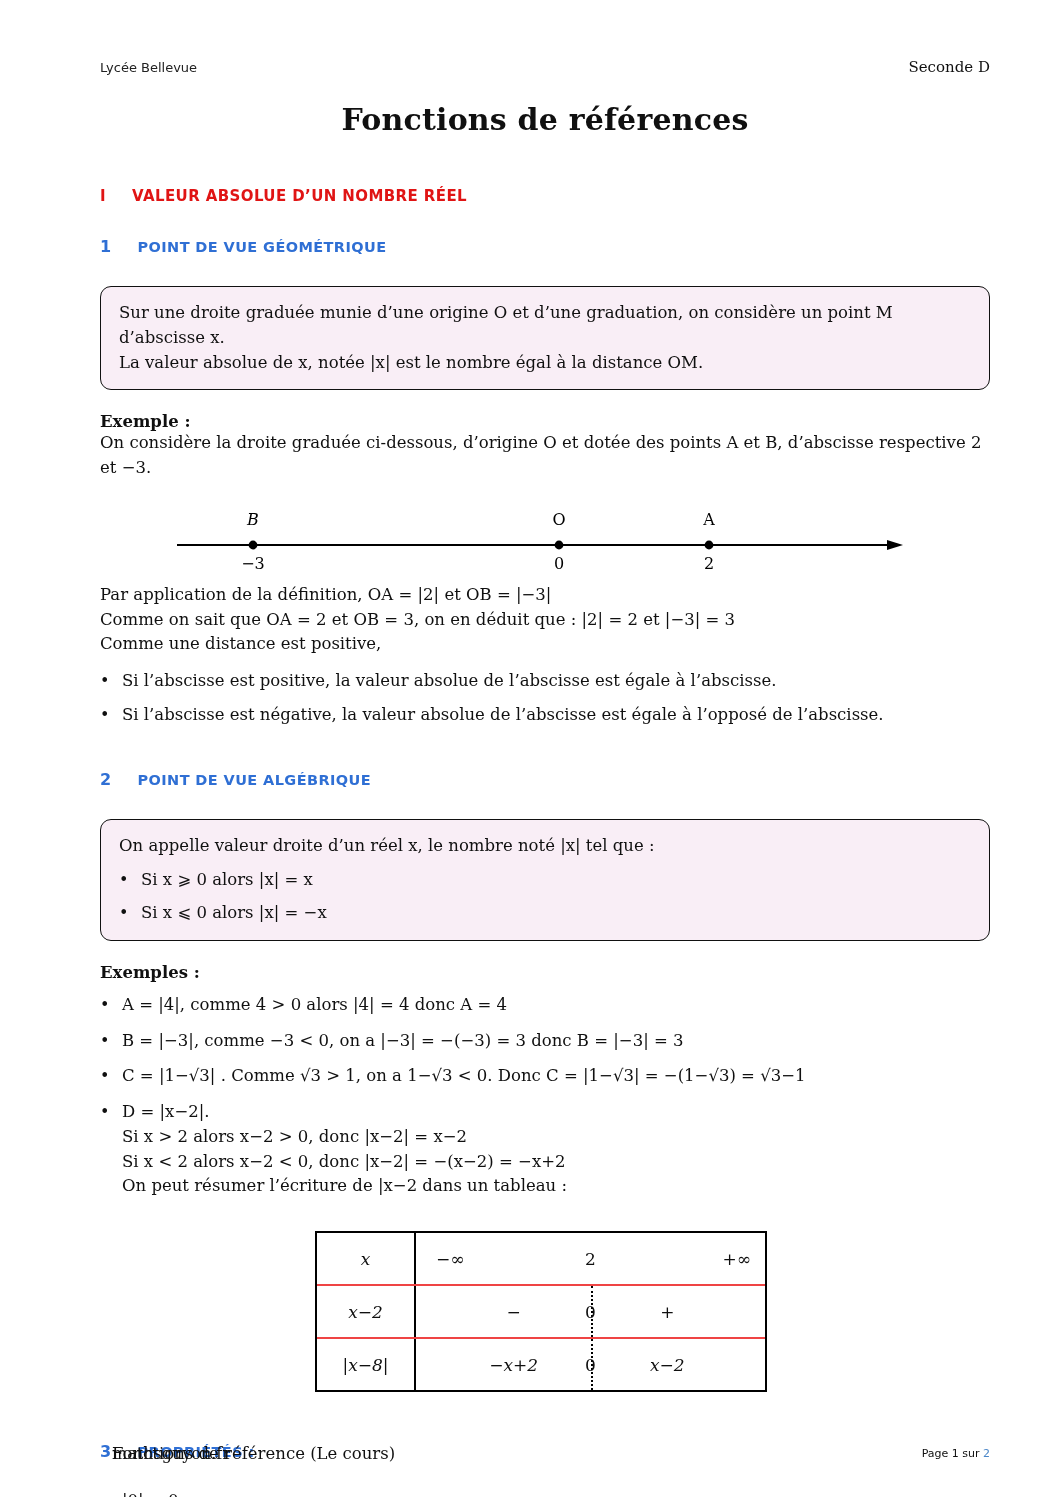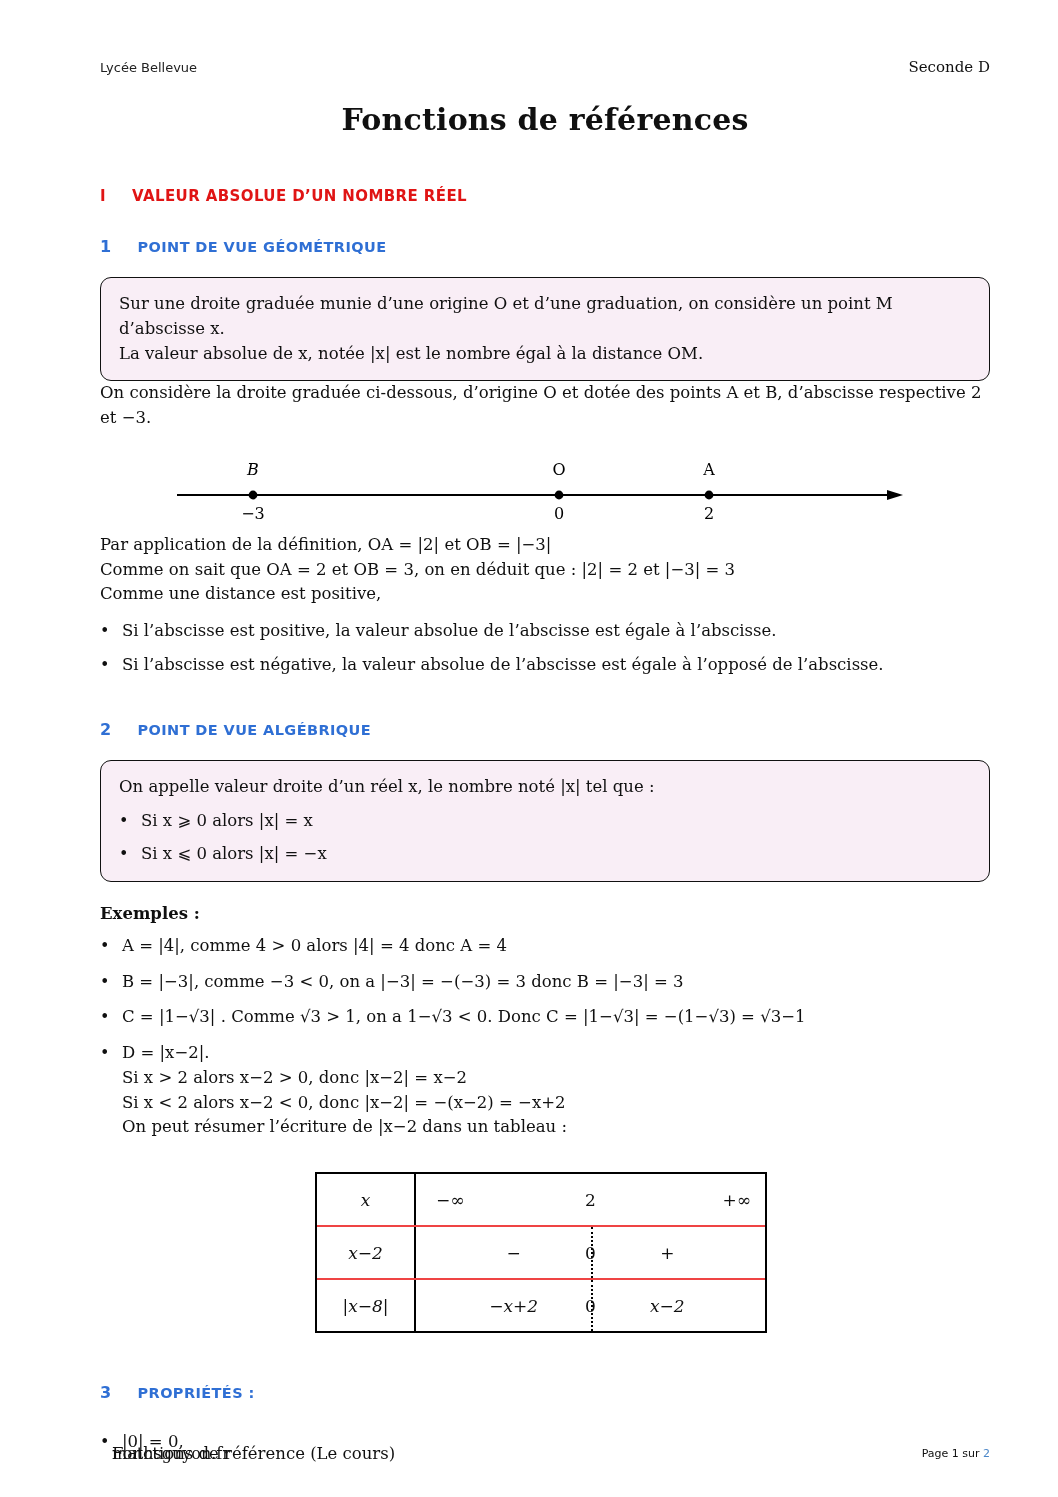--- a/index.html
+++ b/index.html
@@ -32,21 +32,21 @@
        font-weight:bold;color:var(--red);font-size:15px;letter-spacing:.4px;}
   .sec .num{margin-right:26px;}
   .sub{font-family:"DejaVu Sans","Liberation Sans",sans-serif;font-weight:bold;
        color:var(--blue);font-size:14.5px;letter-spacing:.4px;}
   .sub .num{margin-right:26px;font-size:16px;}
   .sub1{margin-top:32px;}
   .sub2{margin-top:42px;}
   .sub3{margin-top:50px;}
 
   
-  .defbox{margin-top:21px;background:var(--pink);border:1.6px solid #111;
+  .defbox{margin-top:30px;background:var(--pink);border:1.6px solid #111;
           border-radius:11px;padding:14px 18px;font-size:16.5px;line-height:1.55;}
   .defbox .dbullets{margin-top:10px;}
   .defbox .bullet-row{display:flex;margin-top:8px;}
 
   p.body, .line{font-size:16.5px;line-height:1.5;}
   .exlabel{margin-top:22px;font-weight:bold;font-size:16.5px;}
 
   
   .numberline{margin:26px 0 6px 75px;}
 
@@ -108,20 +108,21 @@
 
   <div class="sub sub1">
     <span class="num">1</span><span>POINT DE VUE GÉOMÉTRIQUE</span>
   </div>
 
   <div class="defbox">
     <div class="line">Sur une droite graduée munie d’une origine O et d’une graduation, on considère un point M d’abscisse x.</div>
     <div class="line">La valeur absolue de x, notée |x| est le nombre égal à la distance OM.</div>
   </div>
 
+  <div class="exlabel">Exemple :</div>
   <div class="line">On considère la droite graduée ci-dessous, d’origine O et dotée des points A et B, d’abscisse respective 2 et −3.</div>
 
   <div class="numberline">
     <svg width="730" height="66" viewBox="0 0 730 66">
       <line x1="2" y1="38" x2="716" y2="38" stroke="#000" stroke-width="1.8"></line>
       <polygon points="728,38 712,33 712,43" fill="#000"></polygon>
       <circle cx="78" cy="38" r="4.4" fill="#000"></circle>
       <circle cx="384" cy="38" r="4.4" fill="#000"></circle>
       <circle cx="534" cy="38" r="4.4" fill="#000"></circle>
       <text x="78" y="18" font-size="16" font-style="italic" text-anchor="middle">B</text>

